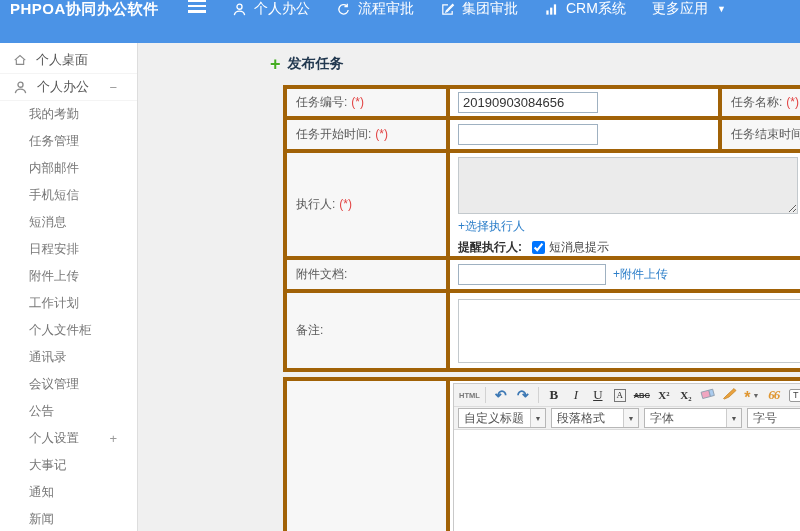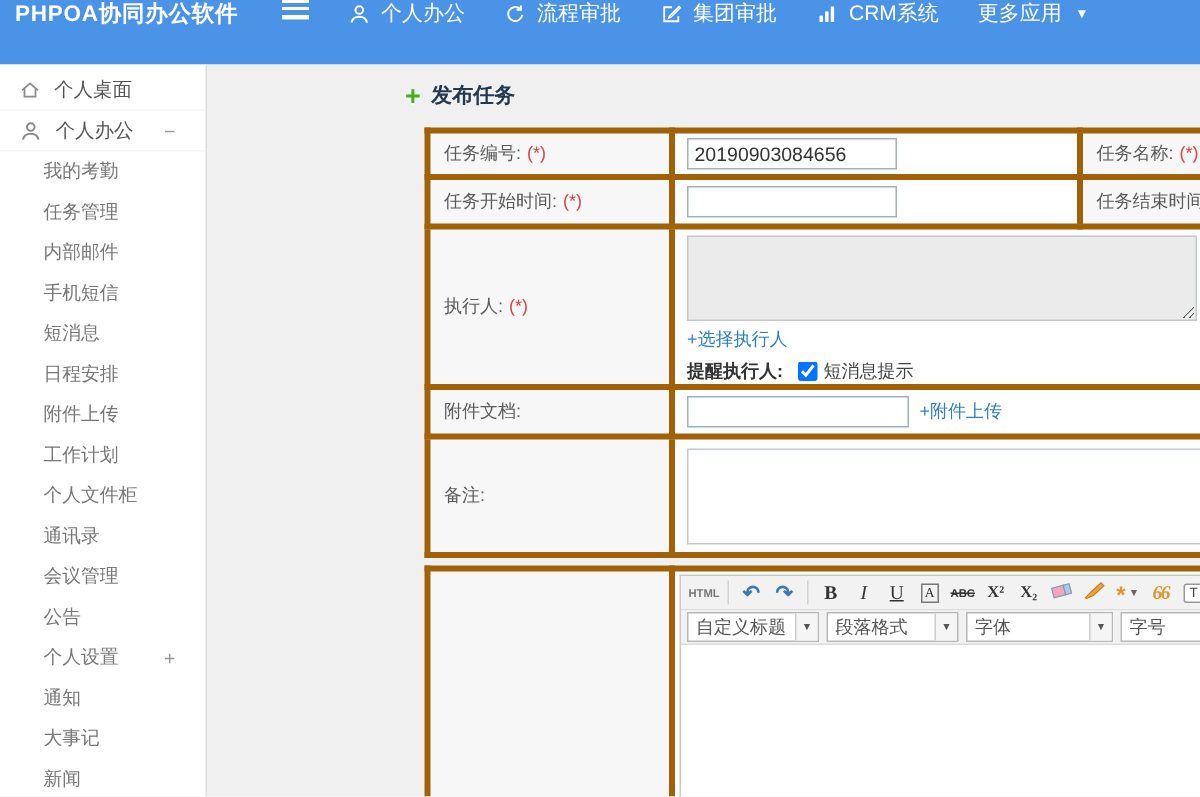--- a/index.html
+++ b/index.html
@@ -191,24 +191,24 @@
         <span>会议管理</span>
       </div>
       <div class="side-item lv1">
         <span>公告</span>
       </div>
       <div class="side-item lv1">
         <span>个人设置</span>
         <span class="toggle">+</span>
       </div>
       <div class="side-item lv1">
+        <span>大事记</span>
+      </div>
+      <div class="side-item lv1">
         <span>通知</span>
-      </div>
-      <div class="side-item lv1">
-        <span>大事记</span>
       </div>
       <div class="side-item lv1">
         <span>新闻</span>
       </div>
     </aside>
 
   <section class="content">
     <div class="page-title">
       <span class="plus">+</span>
       <span>发布任务</span>

